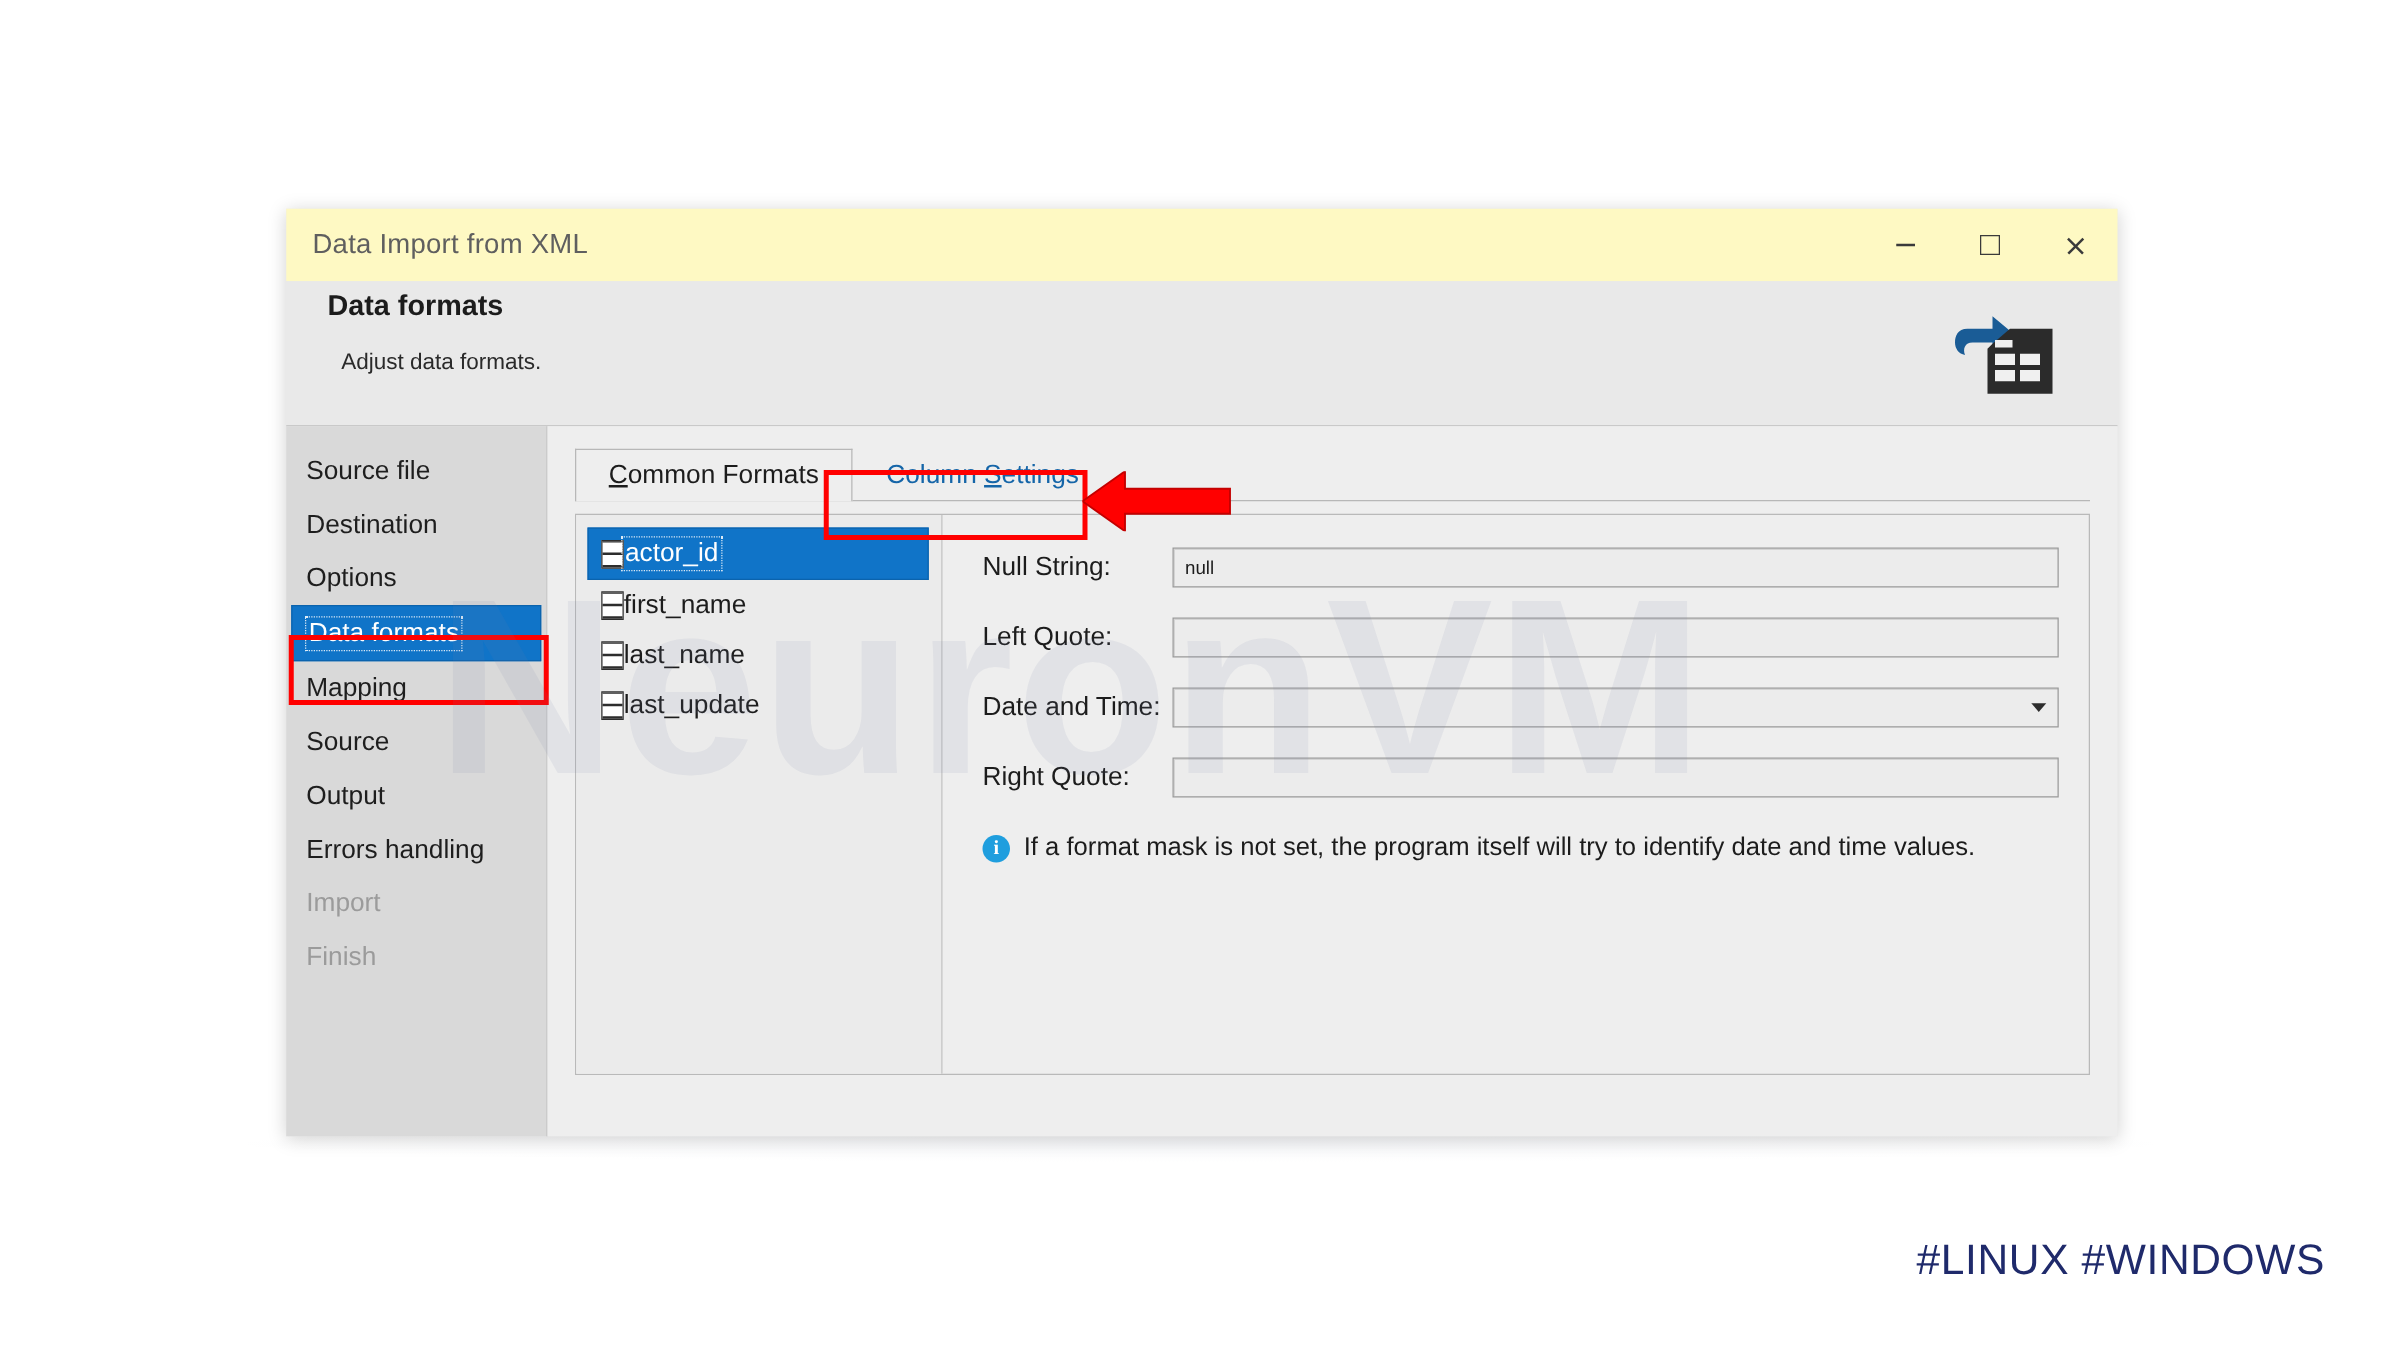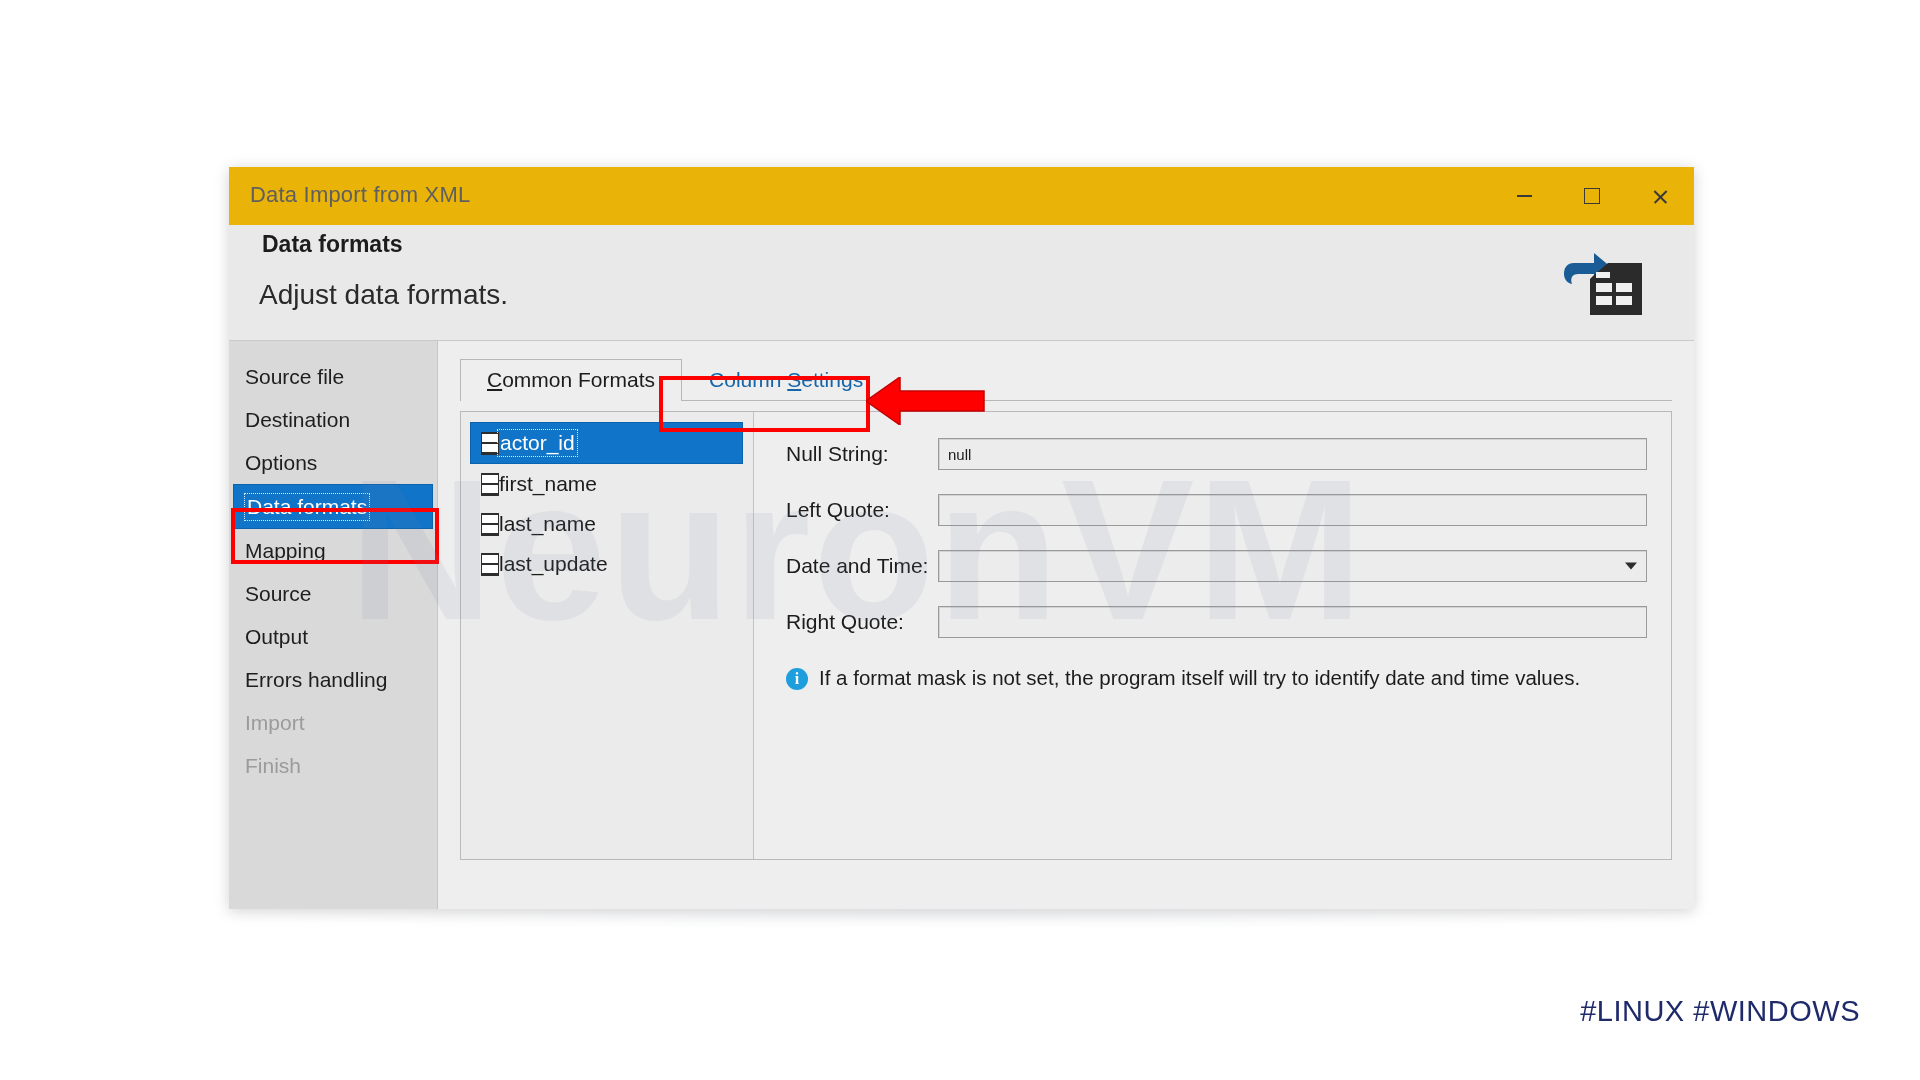--- a/index.html
+++ b/index.html
@@ -23,21 +23,21 @@
     width:1465px;height:742px;
     background:#e9e9e9;
     box-shadow:0 2px 14px rgba(0,0,0,.18);
     z-index:5;
   }
 
   
   #titlebar{
     position:relative;
     height:58px;
-    background:#eab308;
+    background:#fef9c3;
     text-align:center;
   }
   #title-text{
     position:absolute;left:21px;top:15px;
     font-size:22px;color:#5f5f5f;
     letter-spacing:.2px;
   }
   .wbtn{
     position:absolute;top:0;height:58px;width:68px;
     display:flex;align-items:center;justify-content:center;
@@ -60,22 +60,22 @@
     position:relative;
     height:115px;
     background:#e9e9e9;
     border-bottom:1px solid #c9c9c9;
   }
   #header-title{
     position:absolute;left:33px;top:6px;
     font-size:23px;font-weight:bold;color:#1c1c1c;
   }
   #header-sub{
-    position:absolute;left:30px;top:54px;
-    font-size:28px;color:#2a2a2a;
+    position:absolute;left:44px;top:54px;
+    font-size:18px;color:#2a2a2a;
   }
   #header-icon{
     position:absolute;right:40px;top:18px;
     width:90px;height:80px;
   }
 
   
   #body{
     position:relative;
     height:568px;
@@ -308,21 +308,21 @@
     left:180px;top:900px;
     width:1560px;height:30px;
     background:radial-gradient(ellipse at center, rgba(140,150,180,.18) 0%, rgba(255,255,255,0) 70%);
     z-index:1;pointer-events:none;
   }
 
   
   #hashtags{
     position:absolute;
     right:60px;bottom:52px;
-    font-size:29px;
+    font-size:34px;
     color:#1f2a6b;
     letter-spacing:.5px;
     z-index:20;
   }
 </style>
 </head>
 <body>
 
 <div id="backdrop"></div>
 

